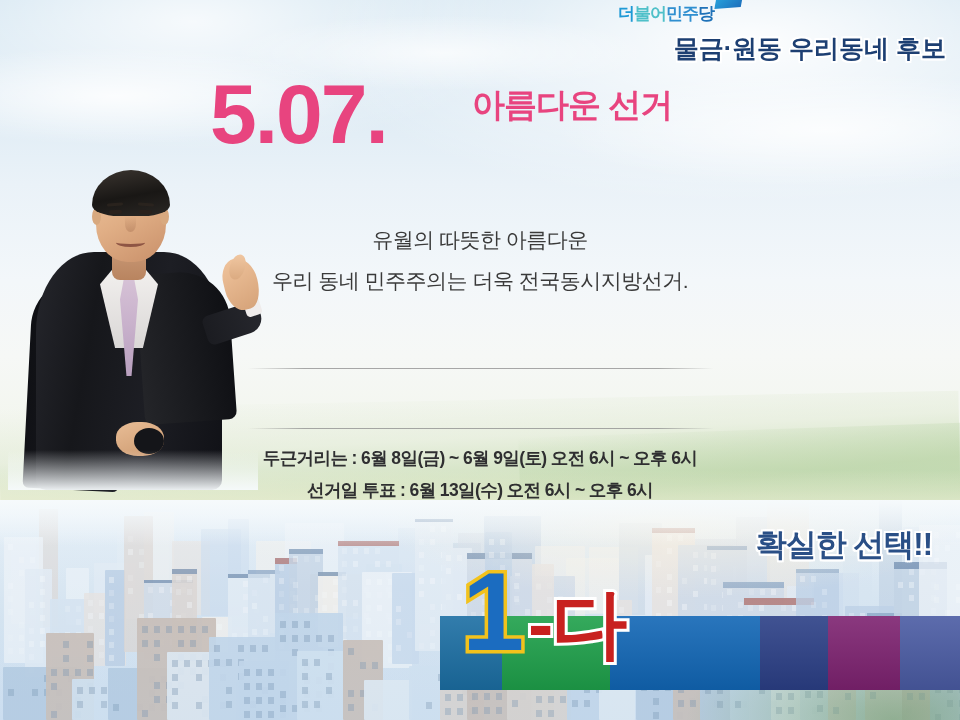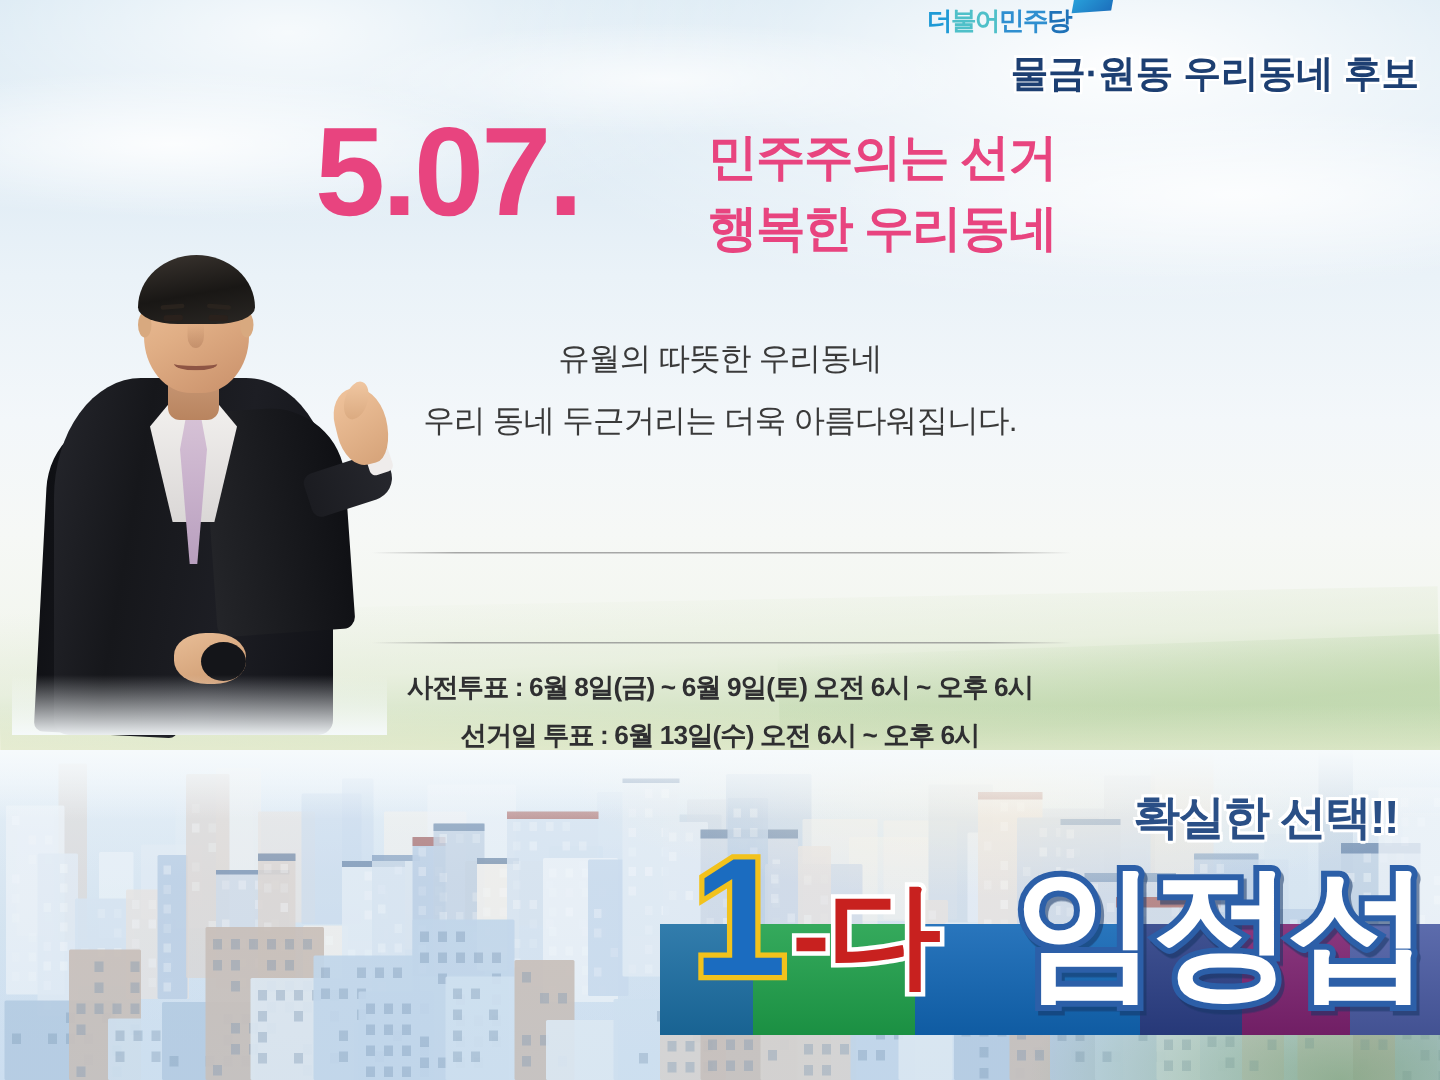--- a/index.html
+++ b/index.html
@@ -1246,22 +1246,21 @@
   </div>
 
   <div class="party-flag"></div>
   <div class="party-logo">
     <span class="p1">더</span><span class="p2">불어</span><span class="p3">민주</span><span class="p4">당</span>
   </div>
   <div class="district">물금·원동 우리동네 후보</div>
 
   <div class="bigdate">5.07.</div>
   <div class="slogan">
-    <div>민주주의는 선거</div>
-    <div>행복한 우리동네</div>
+    <div>아름다운 선거</div>
   </div>
 
   <div class="photo">
     <div class="ph-shoulderL"></div>
     <div class="ph-body"></div>
     <div class="ph-shoulderR"></div>
     <div class="ph-shirt"></div>
     <div class="ph-tie"></div>
     <div class="ph-neck"></div>
     <div class="ph-head"></div>
@@ -1277,39 +1276,38 @@
     <div class="ph-arm"></div>
     <div class="ph-cuff"></div>
     <div class="ph-hand"></div>
     <div class="ph-thumb"></div>
     <div class="ph-hand2"></div>
     <div class="ph-hand2b"></div>
     <div class="ph-shadowfade"></div>
   </div>
 
   <div class="verse">
-    <div>유월의 따뜻한 우리동네</div>
-    <div>우리 동네 두근거리는 더욱 아름다워집니다.</div>
+    <div>유월의 따뜻한 아름다운</div>
+    <div>우리 동네 민주주의는 더욱 전국동시지방선거.</div>
   </div>
 
   <div class="rule a"></div>
   <div class="rule b"></div>
 
   <div class="dates">
-    <div>사전투표 : 6월 8일(금) ~ 6월 9일(토) 오전 6시 ~ 오후 6시</div>
+    <div>두근거리는 : 6월 8일(금) ~ 6월 9일(토) 오전 6시 ~ 오후 6시</div>
     <div>선거일 투표 : 6월 13일(수) 오전 6시 ~ 오후 6시</div>
   </div>
 
   <div class="sure">확실한 선택!!</div>
   <div class="band" id="colorband">
       <span style="background: rgb(27, 110, 163); width: 62px;"></span>
       <span style="background: rgb(30, 160, 74); width: 108px;"></span>
       <span style="background: rgb(17, 102, 181); width: 150px;"></span>
       <span style="background: rgb(43, 63, 134); width: 68px;"></span>
       <span style="background: rgb(125, 34, 112); width: 72px;"></span>
       <span style="background: rgb(74, 91, 163); width: 60px;"></span>
     </div>
   <div class="bandglow"></div>
   <div class="num">1</div>
   <div class="dash">-다</div>
-  <div class="cname">임정섭</div>
 
 </div>
 
 </body></html>

